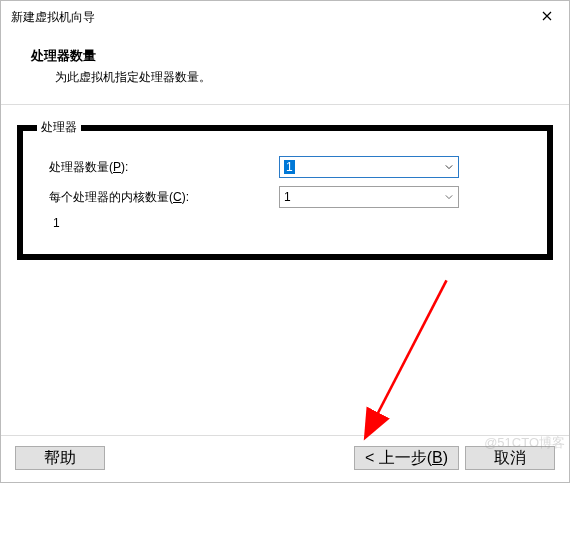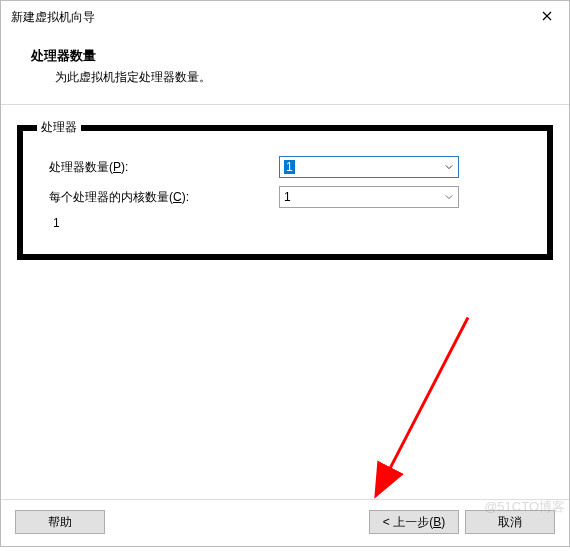--- a/index.html
+++ b/index.html
@@ -4,21 +4,21 @@
 <style>
   body {
     margin: 0;
     font-family: "Microsoft YaHei", "Segoe UI", sans-serif;
     font-size: 12px;
     background: #fff;
     color: #000;
   }
   .window {
     width: 570px;
-    height: 547px;
+    height: 483px;
     border: 1px solid #bbb;
     box-sizing: border-box;
     position: relative;
     display: flex;
     flex-direction: column;
     background: #fff;
   }
   .titlebar {
     display: flex;
     align-items: center;
@@ -116,21 +116,21 @@
     display: flex;
     align-items: center;
     gap: 6px;
   }
   .footer-spacer { flex: 1; }
   .btn {
     min-width: 90px;
     height: 24px;
     background: #e1e1e1;
     border: 1px solid #adadad;
-    font-size: 12px;
+    font-size: 16px;
     font-family: inherit;
     cursor: pointer;
     padding: 0 10px;
   }
   .btn.primary {
     border: 2px solid #0078d7;
     background: #e1e1e1;
   }
   .arrow-overlay {
     position: absolute;

